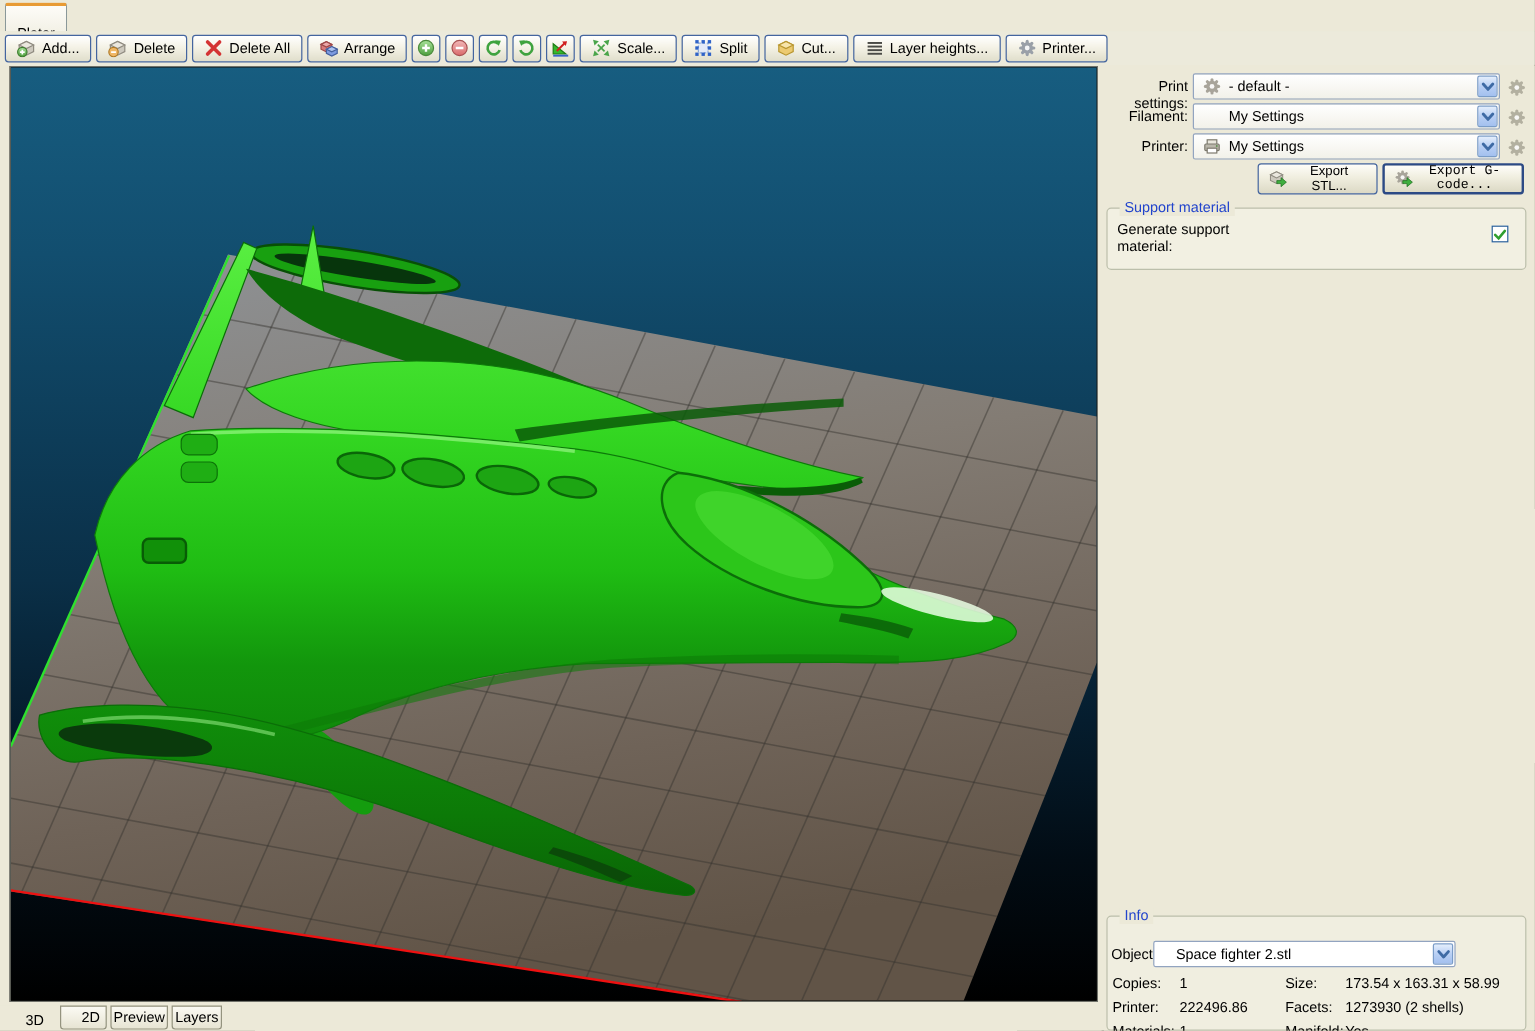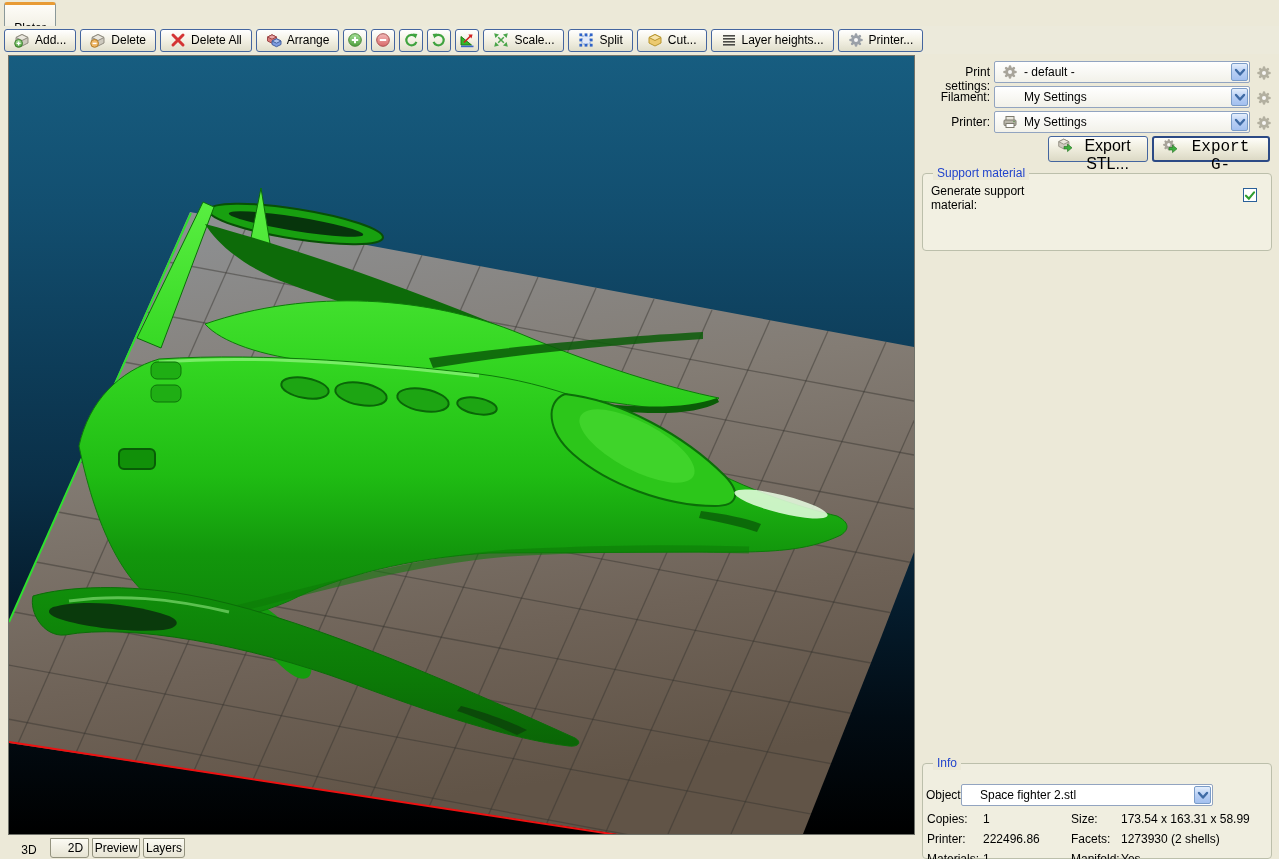--- a/index.html
+++ b/index.html
@@ -44,23 +44,23 @@
   .plabel { position:absolute; left:0; width:70px; text-align:right; top:4px; }
   .combo { position:absolute; left:74px; width:256px; height:22px;
     background:linear-gradient(#ffffff,#f2f1e9); border:1px solid #92a4c0; border-radius:2px;
     display:flex; align-items:center; padding-left:7px; gap:6px; }
   .combo .spacer { width:16px; height:16px; }
   .combo .drop { position:absolute; right:1px; top:1px; width:17px; height:18px;
     background:linear-gradient(#e4eefc,#b8cff4 50%,#a3c0ef);
     border:1px solid #7a9cc8; border-radius:2px; display:flex; align-items:center; justify-content:center; }
   .gearbtn { position:absolute; left:334px; top:2px; width:20px; height:20px;
     display:flex; align-items:center; justify-content:center; color:#b3b0a0; }
-  .exportbtn { position:absolute; height:26px; display:inline-flex; gap:3px;
+  .exportbtn { position:absolute; height:26px; display:inline-flex; align-items:center; gap:3px;
     padding:0 8px; background:linear-gradient(#fefdf9,#f0eedf 45%,#dcd9c5);
-    border:1px solid #44659f; border-radius:3px; font-size:16px; }
+    border:1px solid #44659f; border-radius:3px; font-size:11px; }
   .exportbtn.default { border-width:2px; border-color:#2c4a85;font-family:Liberation Mono, monospace; }
 
   .fieldset { position:absolute; border:1px solid #bcbfab; border-radius:4px; background:#f2f0e2; }
   .legend { position:absolute; top:-8px; left:10px; background:#ece9d8; padding:0 4px; color:#2244cc; }
   .checkbox { position:absolute; width:14px; height:14px; background:#fff;
     border:1px solid #2a6099; display:flex; align-items:center; justify-content:center; }
 
   .infogrid { position:absolute; left:4px; top:48px; width:348px;
     display:grid; grid-template-columns:56px 88px 50px auto; row-gap:6px; font-size:12px; }
   .objcombo { position:absolute; left:38px; top:20px; width:252px; height:22px;
@@ -484,21 +484,21 @@
       </svg>
     <span>Export STL...</span>
   </button>
   <button class="exportbtn default" style="left:232px;top:81px;width:118px">
     <svg class="ic16">
         <use href="#i-export-gcode"></use>
       </svg>
     <span>Export G-code...</span>
   </button>
 
-  <div class="fieldset" style="left:2px;top:118px;width:350px;height:78px">
+  <div class="fieldset" style="left:2px;top:118px;width:350px;height:52px">
     <span class="legend">Support material</span>
     <div style="position:absolute;left:8px;top:10px;width:130px;line-height:14px">Generate support material:</div>
     <div class="checkbox" style="right:14px;top:14px">
       <svg class="ic16" style="width:13px;height:13px">
           <use href="#i-check"></use>
         </svg>
     </div>
   </div>
 
   <div class="fieldset" style="left:2px;top:708px;width:350px;height:96px;background:#f0eee0">

